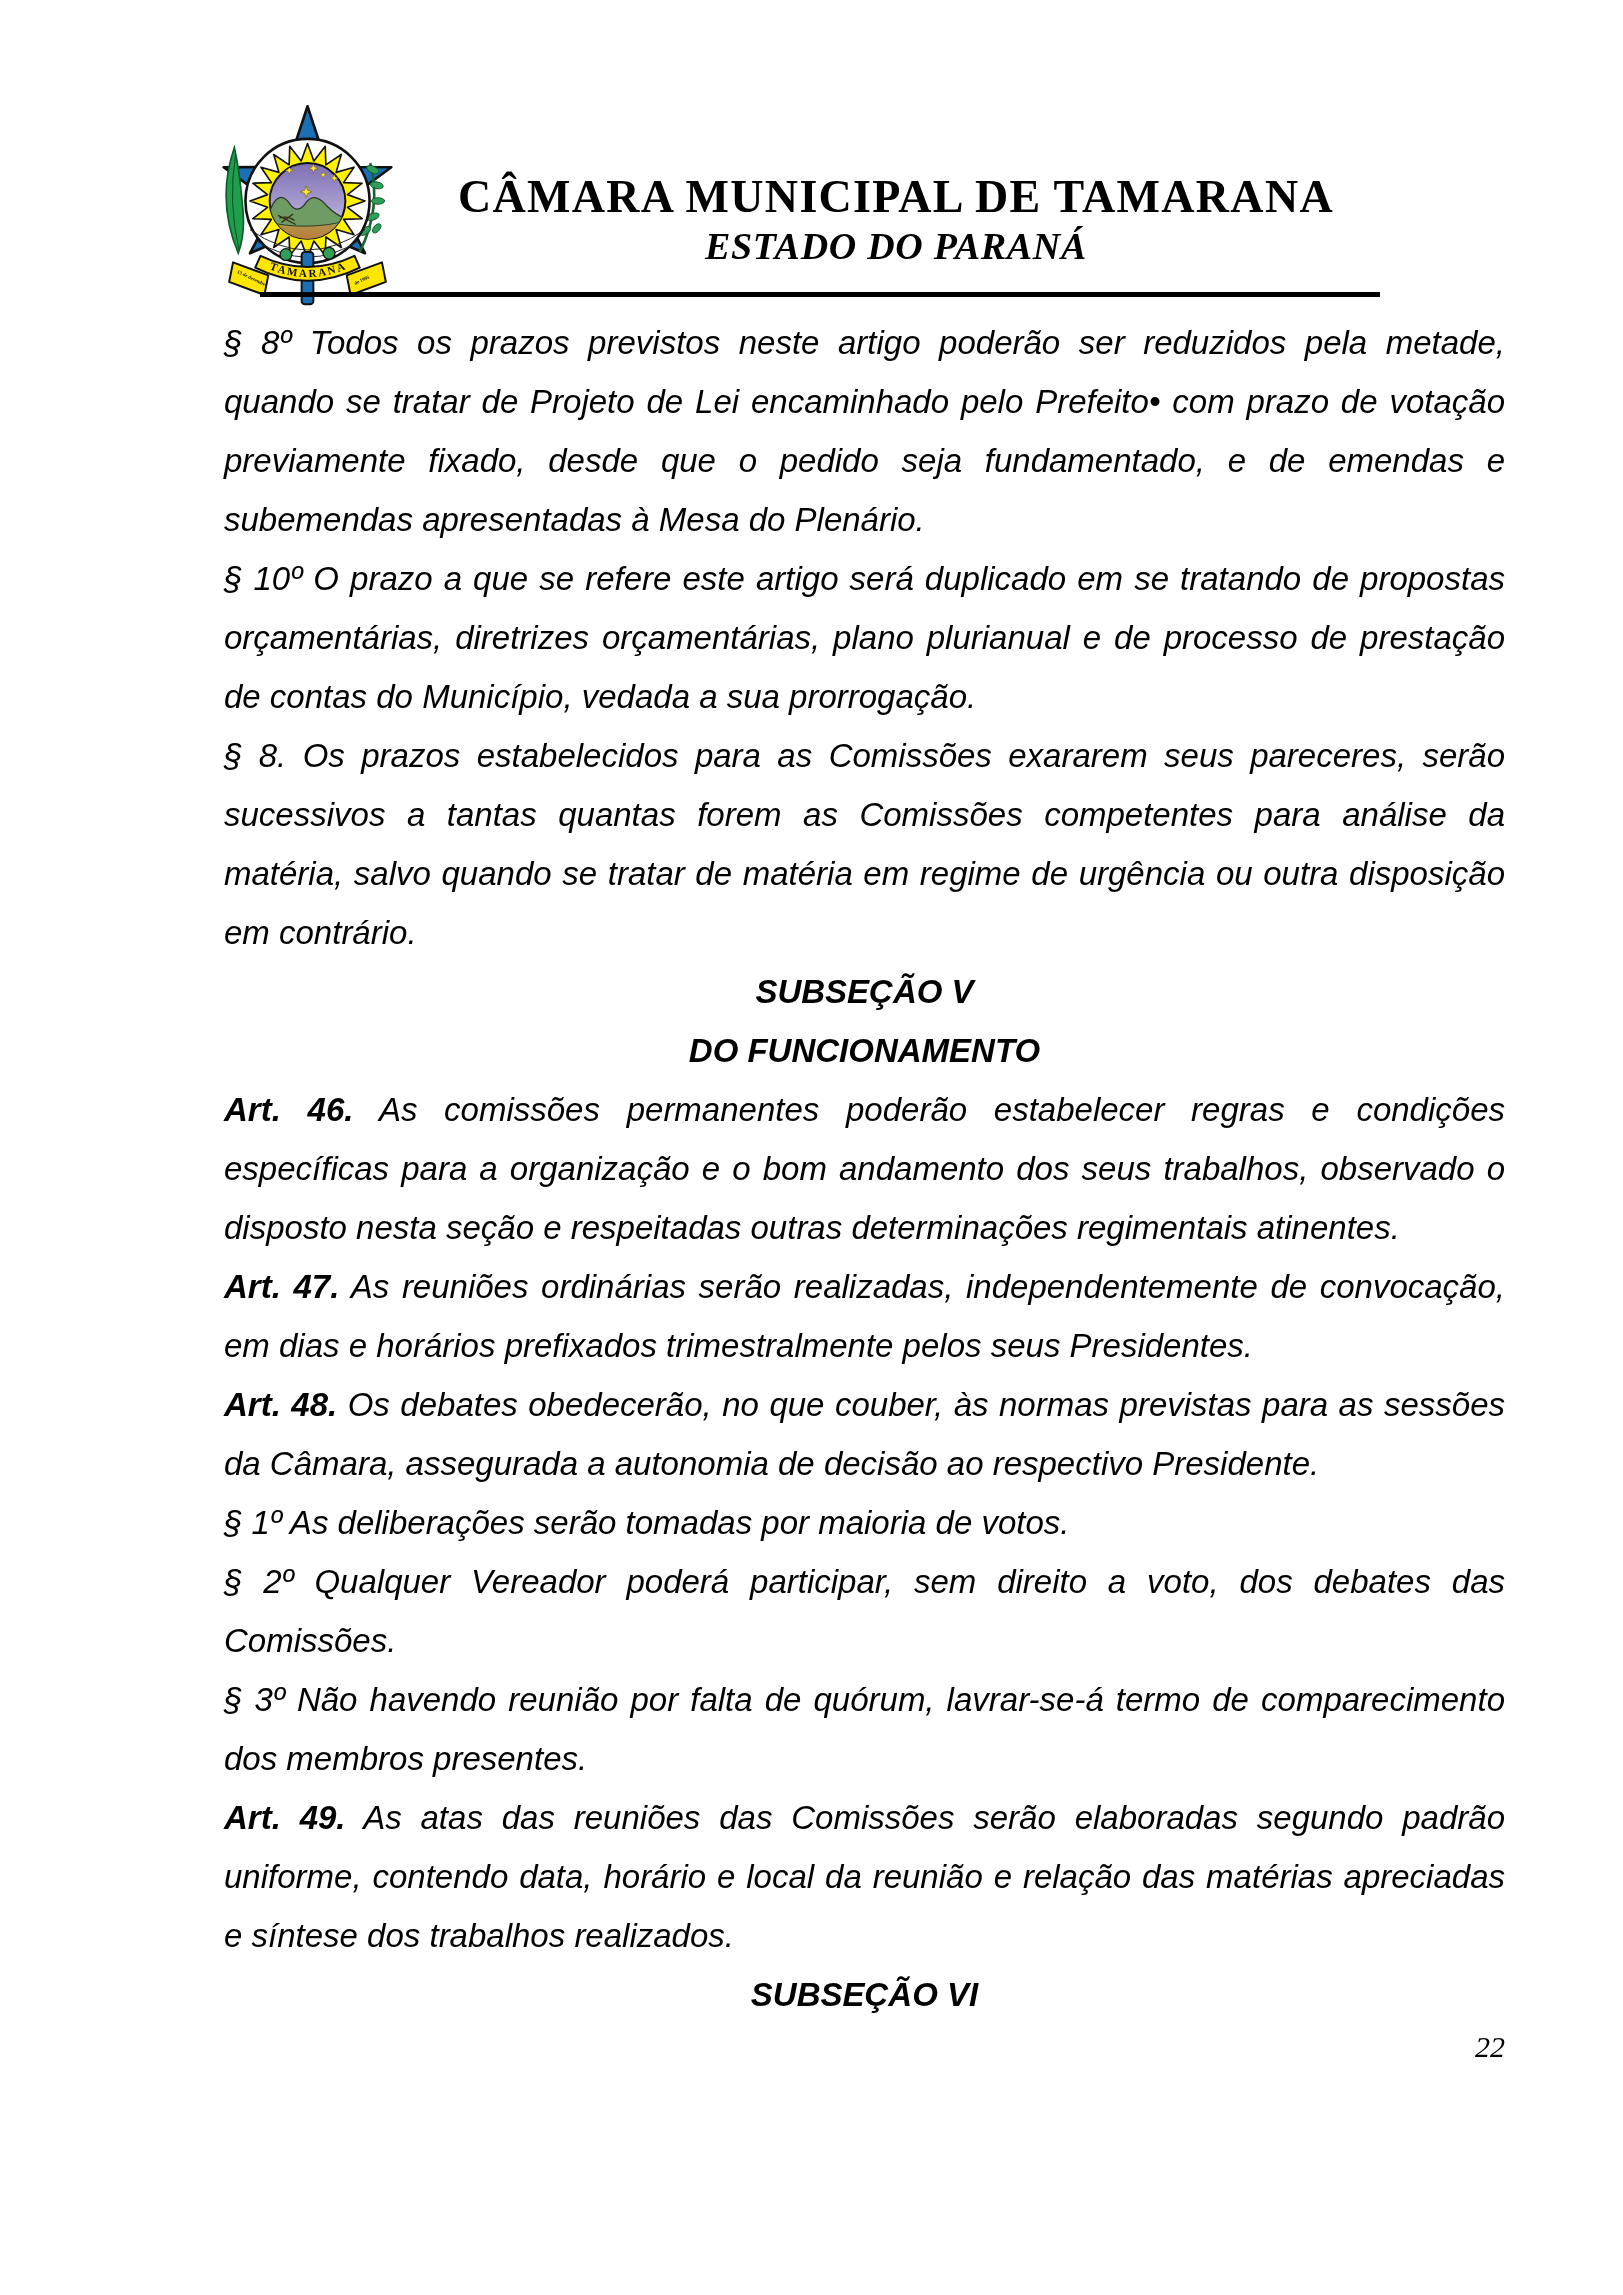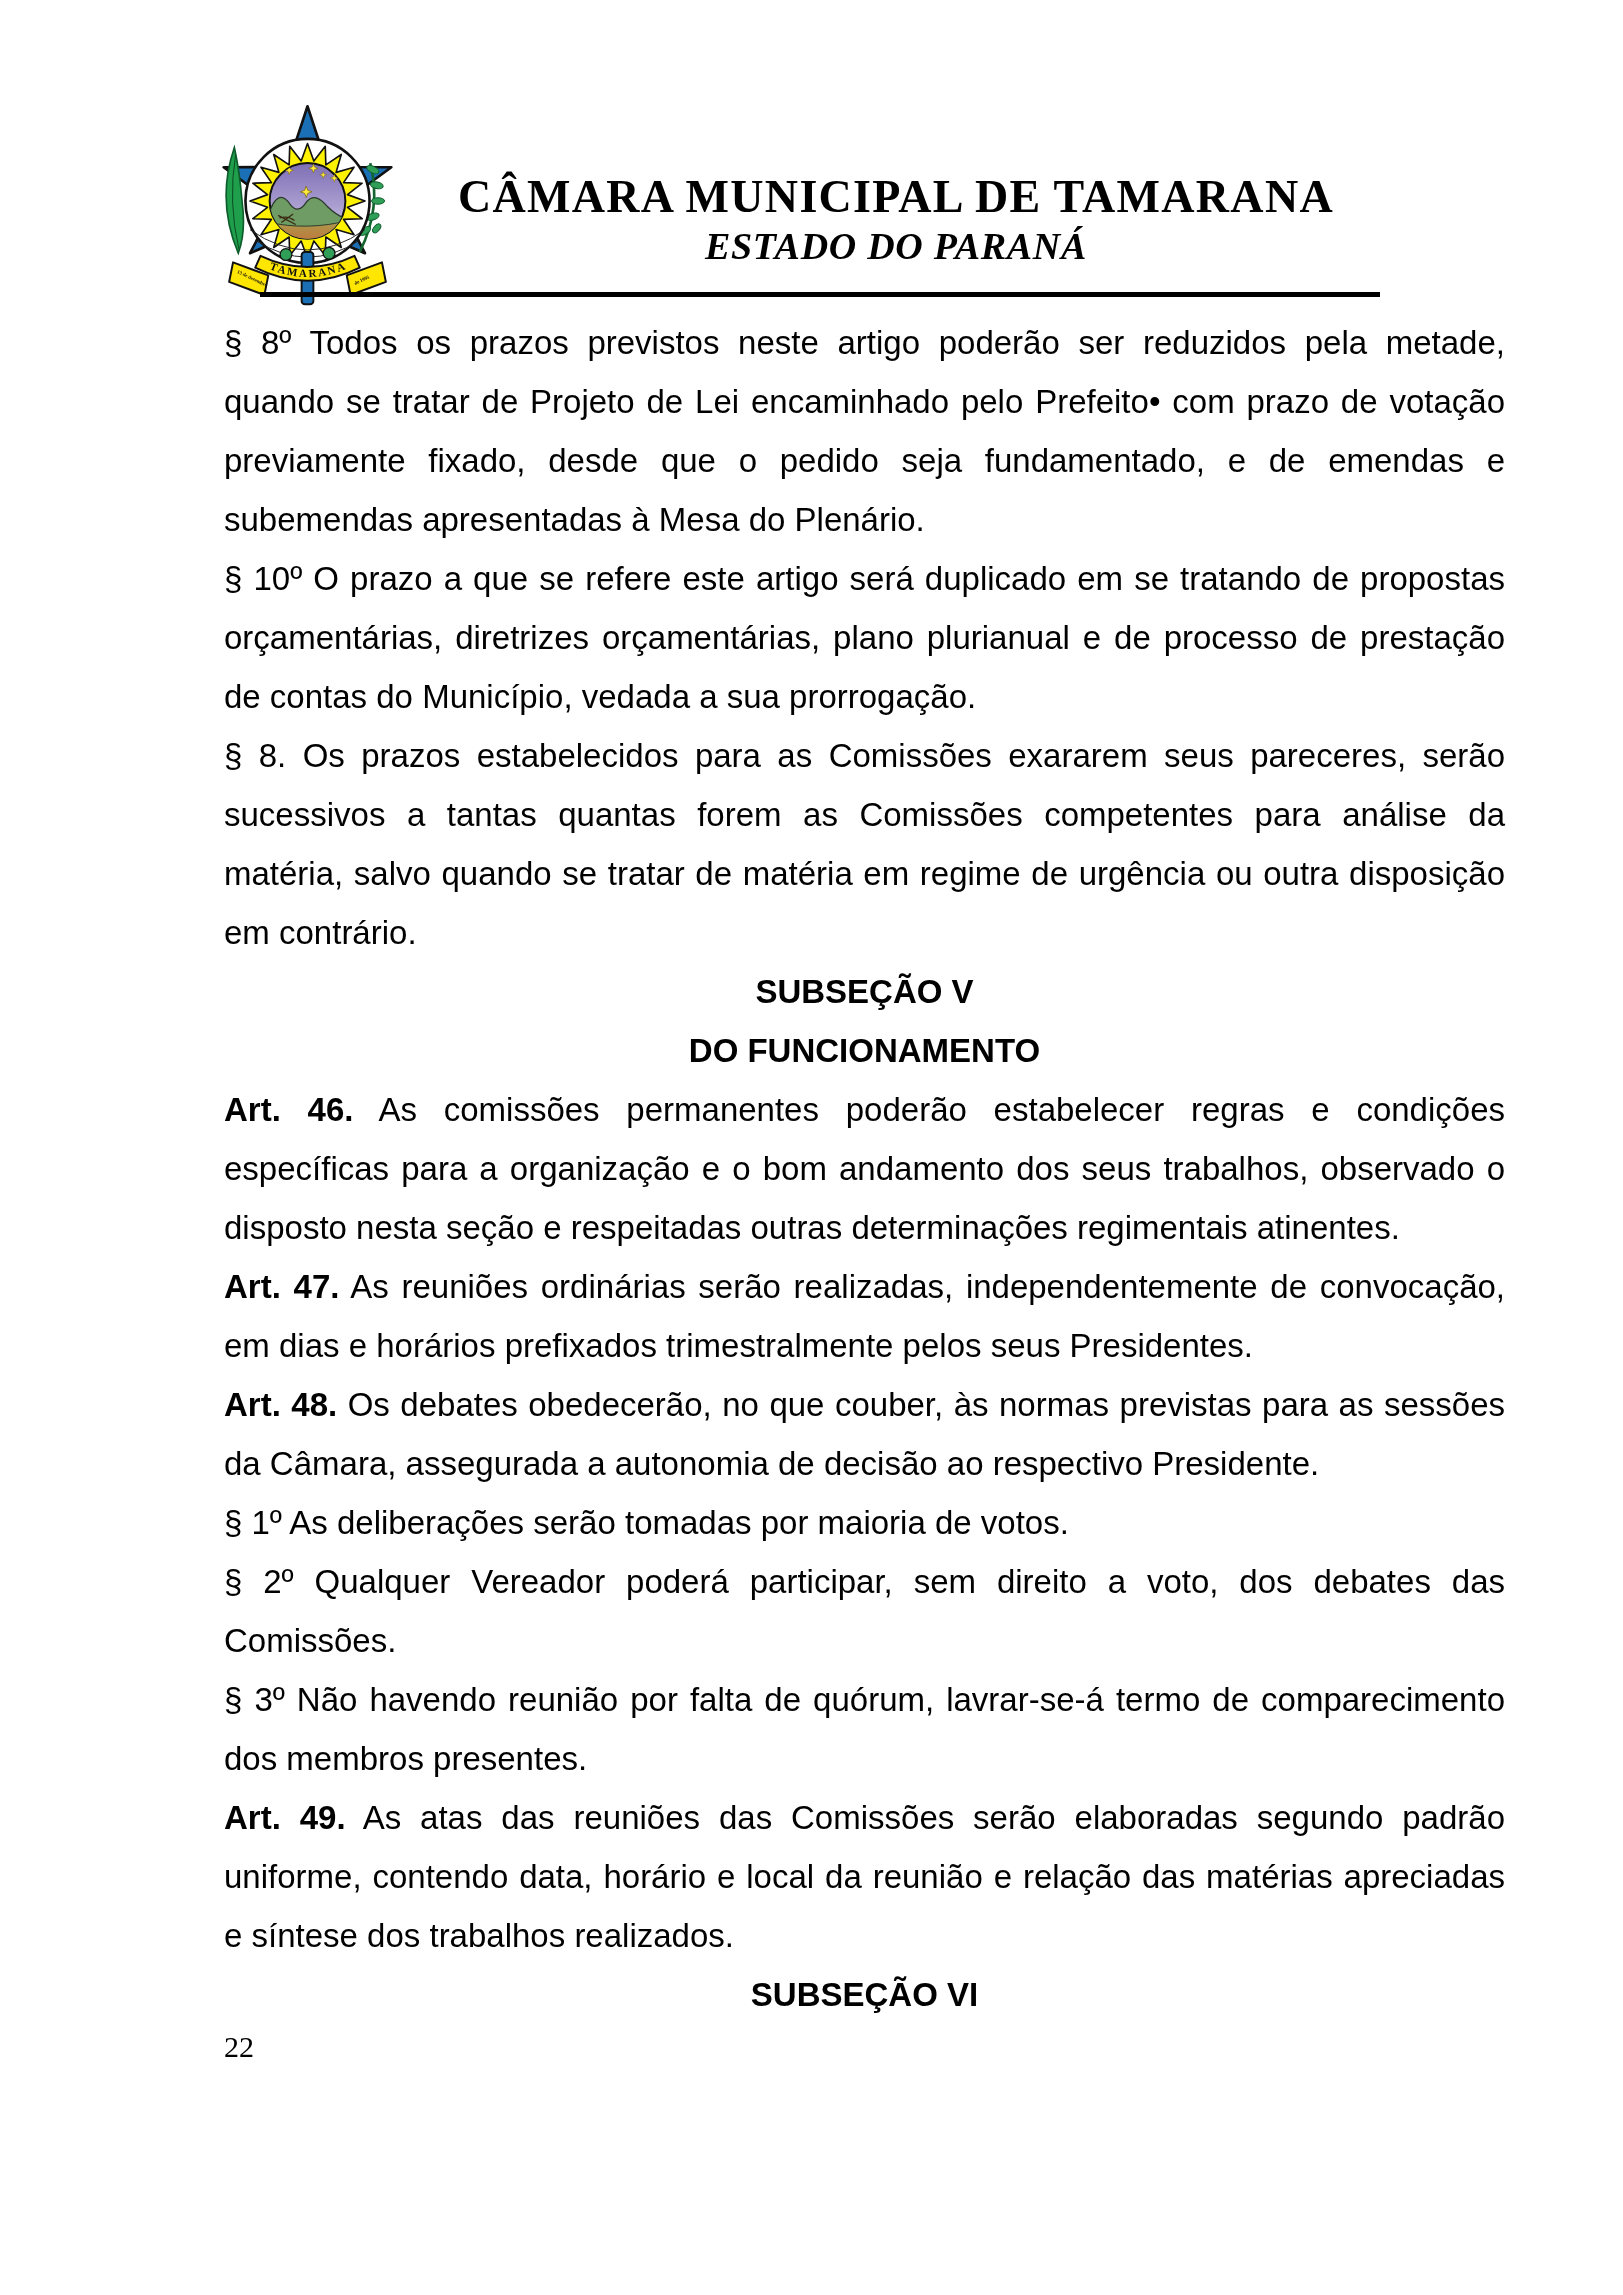--- a/index.html
+++ b/index.html
@@ -31,31 +31,32 @@
   }
   .head-rule{
     position:absolute;left:260px;top:292px;width:1120px;height:4.6px;
     background:#000;
   }
   
   .doc-body{
     position:absolute;left:224px;top:313px;width:1281px;
     font-size:33px;line-height:59px;
     text-align:justify;
+    font-style:italic;
   }
   .doc-body p{margin:0;}
   .lead{font-weight:700;}
   .heading{
     text-align:center;font-weight:700;margin:0;
   }
   .sp-top-sm{margin-top:19.6px;}
   .sp-bottom{margin-bottom:29px;text-align:center;}
   .sp-top{margin-top:13px;}
   .pageno{
-    text-align:left;
+    text-align:right;
     font-family:"Liberation Serif", serif;
     font-size:30px;line-height:35px;
     margin-top:5.2px;
   }
 </style>
 </head>
 <body>
 
 <div class="page">
 

